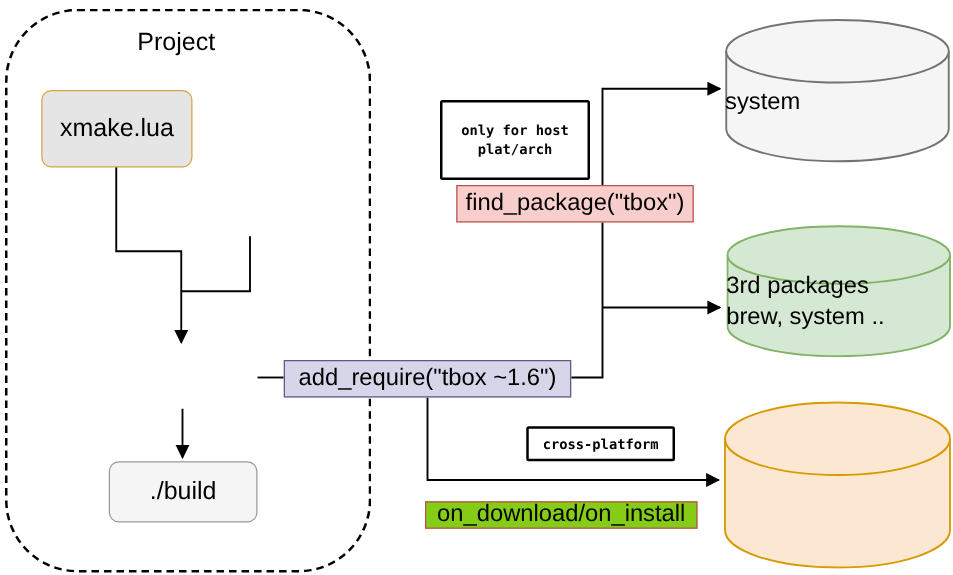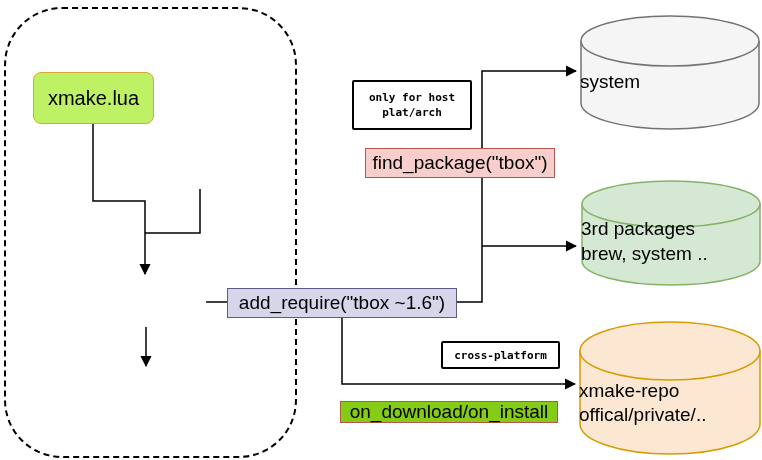--- a/index.html
+++ b/index.html
@@ -16,43 +16,43 @@
   .project-title{
     position:absolute;left:41px;top:23px;width:200px;text-align:center;
     font-size:20px;z-index:2;
   }
   .node,.lbl{
     position:absolute;display:flex;align-items:center;justify-content:center;
     z-index:2;box-sizing:border-box;white-space:nowrap;
   }
   .node{font-size:20px;}
   .lbl{font-size:19px;}
-  .node-xmake-lua{left:33px;top:72px;width:121px;height:52px;border-radius:8px;
-    background:#bef264;border:1.5px solid #d2a73e;}
+  .node-xmake-lua{left:33px;top:72px;width:121px;height:62px;border-radius:8px;
+    background:#e5e5e5;border:1.5px solid #d2a73e;}
   .node-src-c{left:140px;top:138px;width:120px;height:51px;border-radius:10px;
     background:#dae8fc;border:1.5px solid #6c8ebf;}
   .node-xmake{left:86px;top:277px;width:120px;height:50px;border-radius:10px;
     background:#f8cecc;border:1.5px solid #b85450;}
   .node-build{left:87px;top:369px;width:119px;height:49px;border-radius:8px;
     background:#f5f5f5;border:1.5px solid #999999;}
   .lbl-find-package{left:365px;top:148px;width:190px;height:30px;
     background:#f8cecc;border:1.5px solid #b85450;}
   .lbl-add-require{left:227px;top:288px;width:230px;height:30px;
     background:#d7d5ea;border:1.5px solid #5e5a85;}
   .lbl-on-download{left:340px;top:401px;width:218px;height:22px;
     background:#84cc16;border:1.5px solid #b85450;}
   .callout{
     position:absolute;z-index:2;background:#ffffff;border:2px solid #000;
     font-family:"DejaVu Sans Mono","Liberation Mono",monospace;
     font-weight:bold;font-size:11px;display:flex;flex-direction:column;
     align-items:center;justify-content:center;line-height:15px;text-align:center;
     box-sizing:border-box;white-space:nowrap;border-radius:2px;
   }
-  .callout-only-host{left:352px;top:80px;width:120px;height:50px;}
-  .callout-cross-platform{left:421px;top:341px;width:119px;height:28px;margin-left:20px;}
+  .callout-only-host{left:352px;top:80px;width:120px;height:64px;}
+  .callout-cross-platform{left:421px;top:341px;width:119px;height:28px;}
   .cyl{position:absolute;z-index:2;}
   .cyl-system{left:580px;top:14px;}
   .cyl-third{left:581px;top:179px;}
   .cyl-repo{left:579px;top:321px;}
   .cyl-system path,.cyl-system ellipse{fill:#f5f5f5;stroke:#737373;stroke-width:1.5;}
   .cyl-third path,.cyl-third ellipse{fill:#d5e8d4;stroke:#82b366;stroke-width:1.5;}
   .cyl-repo path,.cyl-repo ellipse{fill:#fce8d2;stroke:#d79b00;stroke-width:1.5;}
   .cyl-text{
     position:absolute;z-index:3;text-align:left;font-size:19px;line-height:24px;
     white-space:nowrap;
@@ -77,22 +77,24 @@
     </defs>
     <path class="edge" d="M93,122 L93,201 L145,201 L145,274" marker-end="url(#arrow)"></path>
     <path class="edge" d="M200,189 L200,233 L145,233"></path>
     <path class="edge" d="M146,327 L146,366" marker-end="url(#arrow)"></path>
     <path class="edge" d="M206,302 L227,302"></path>
     <path class="edge" d="M457,302 L482,302 L482,71 L576,71" marker-end="url(#arrow)"></path>
     <path class="edge" d="M482,246 L576,246" marker-end="url(#arrow)"></path>
     <path class="edge" d="M342,318 L342,384 L575,384" marker-end="url(#arrow)"></path>
   </svg>
 
+  <div class="project-title">Project</div>
 
   <div class="node node-xmake-lua">xmake.lua</div>
+  <div class="node node-build">./build</div>
 
   <div class="lbl lbl-find-package">find_package("tbox")</div>
   <div class="lbl lbl-add-require">add_require("tbox ~1.6")</div>
   <div class="lbl lbl-on-download">on_download/on_install</div>
 
   <div class="callout callout-only-host">
     <div>only for host</div>
     <div>plat/arch</div>
   </div>
   <div class="callout callout-cross-platform">
@@ -113,18 +115,14 @@
   </svg>
   <div class="cyl-text cyl-text-third">
     <div>3rd packages</div>
     <div>brew, system ..</div>
   </div>
 
   <svg class="cyl cyl-repo" width="182" height="134" viewBox="0 0 182 134" xmlns="http://www.w3.org/2000/svg">
     <path d="M1,30 L1,103 A90,30 0 0 0 181,103 L181,30"></path>
     <ellipse cx="91" cy="30" rx="90" ry="29"></ellipse>
   </svg>
-  <div class="cyl-text cyl-text-repo">
-    <div>xmake-repo</div>
-    <div>offical/private/..</div>
-  </div>
 
 </div>
 
 </body></html>

